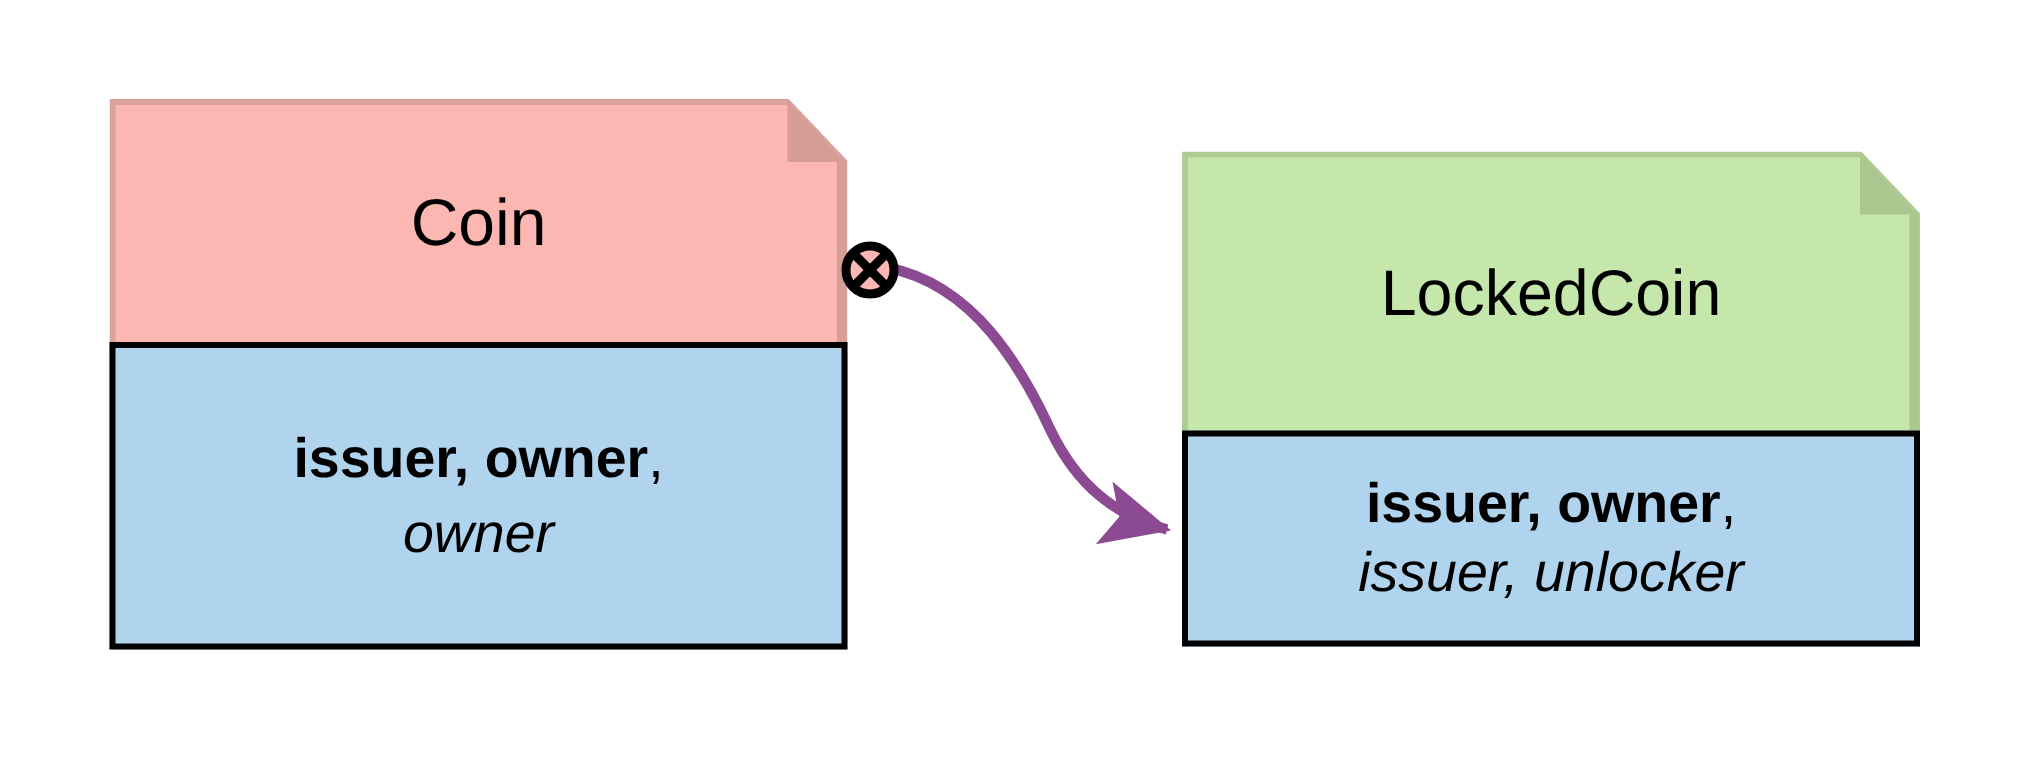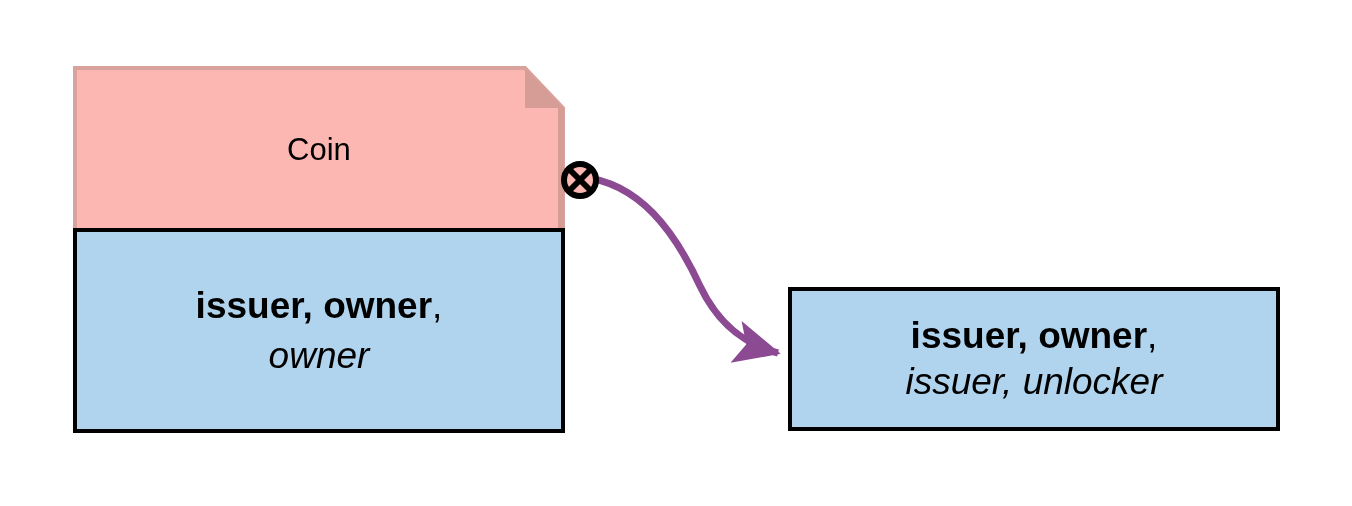--- a/index.html
+++ b/index.html
@@ -68,21 +68,21 @@
   .attr-line-2 {
     color: #000000;
     font-style: italic;
     font-weight: 400;
     white-space: nowrap;
   }
 
   
   #node-coin { left: 73px; top: 66px; width: 492px; height: 367px; }
   #node-coin .node-header { width: 492px; height: 166px; }
-  #node-coin .node-title  { font-size: 31px; }
+  #node-coin .node-title  { font-size: 44px; }
   #node-coin .node-body   { left: 0px; top: 162px; width: 492px; height: 205px; }
   #node-coin .attr-line-1 { font-size: 37px; }
   #node-coin .attr-line-2 { font-size: 37px; margin-top: 6px; }
 
   
   #node-lockedcoin { left: 788px; top: 101px; width: 492px; height: 330px; }
   #node-lockedcoin .node-header { width: 492px; height: 190px; }
   #node-lockedcoin .node-title  { font-size: 43px; }
   #node-lockedcoin .node-body   { left: 0px; top: 186px; width: 492px; height: 144px; }
   #node-lockedcoin .attr-line-1 { font-size: 37px; }
@@ -126,20 +126,28 @@
     <div class="node-body" style="background:#b0d4ed;">
       <div class="attr-line-1">
         <span class="bold">issuer, owner</span><span class="plain">,</span>
       </div>
       <div class="attr-line-2">owner</div>
     </div>
   </div>
 
   <div class="node" id="node-lockedcoin">
 
+    <div class="node-header">
+      <svg class="node-header-fill" viewBox="0 0 492 190" preserveAspectRatio="none">
+        <path d="M2,2 L452,2 L490,42 L490,188 L2,188 Z" fill="#c5e7ab" stroke="#aecb94" stroke-width="4"></path>
+        <path d="M452,2 L490,42 L452,42 Z" fill="#a9c78f" stroke="none"></path>
+        <path d="M488,42 L488,188" stroke="#a9c78f" stroke-width="6" fill="none"></path>
+      </svg>
+      <span class="node-title">LockedCoin</span>
+    </div>
 
     <div class="node-body" style="background:#b0d4ed;">
       <div class="attr-line-1">
         <span class="bold">issuer, owner</span><span class="plain">,</span>
       </div>
       <div class="attr-line-2">issuer, unlocker</div>
     </div>
   </div>
 
   <svg id="edge-lock-svg">

